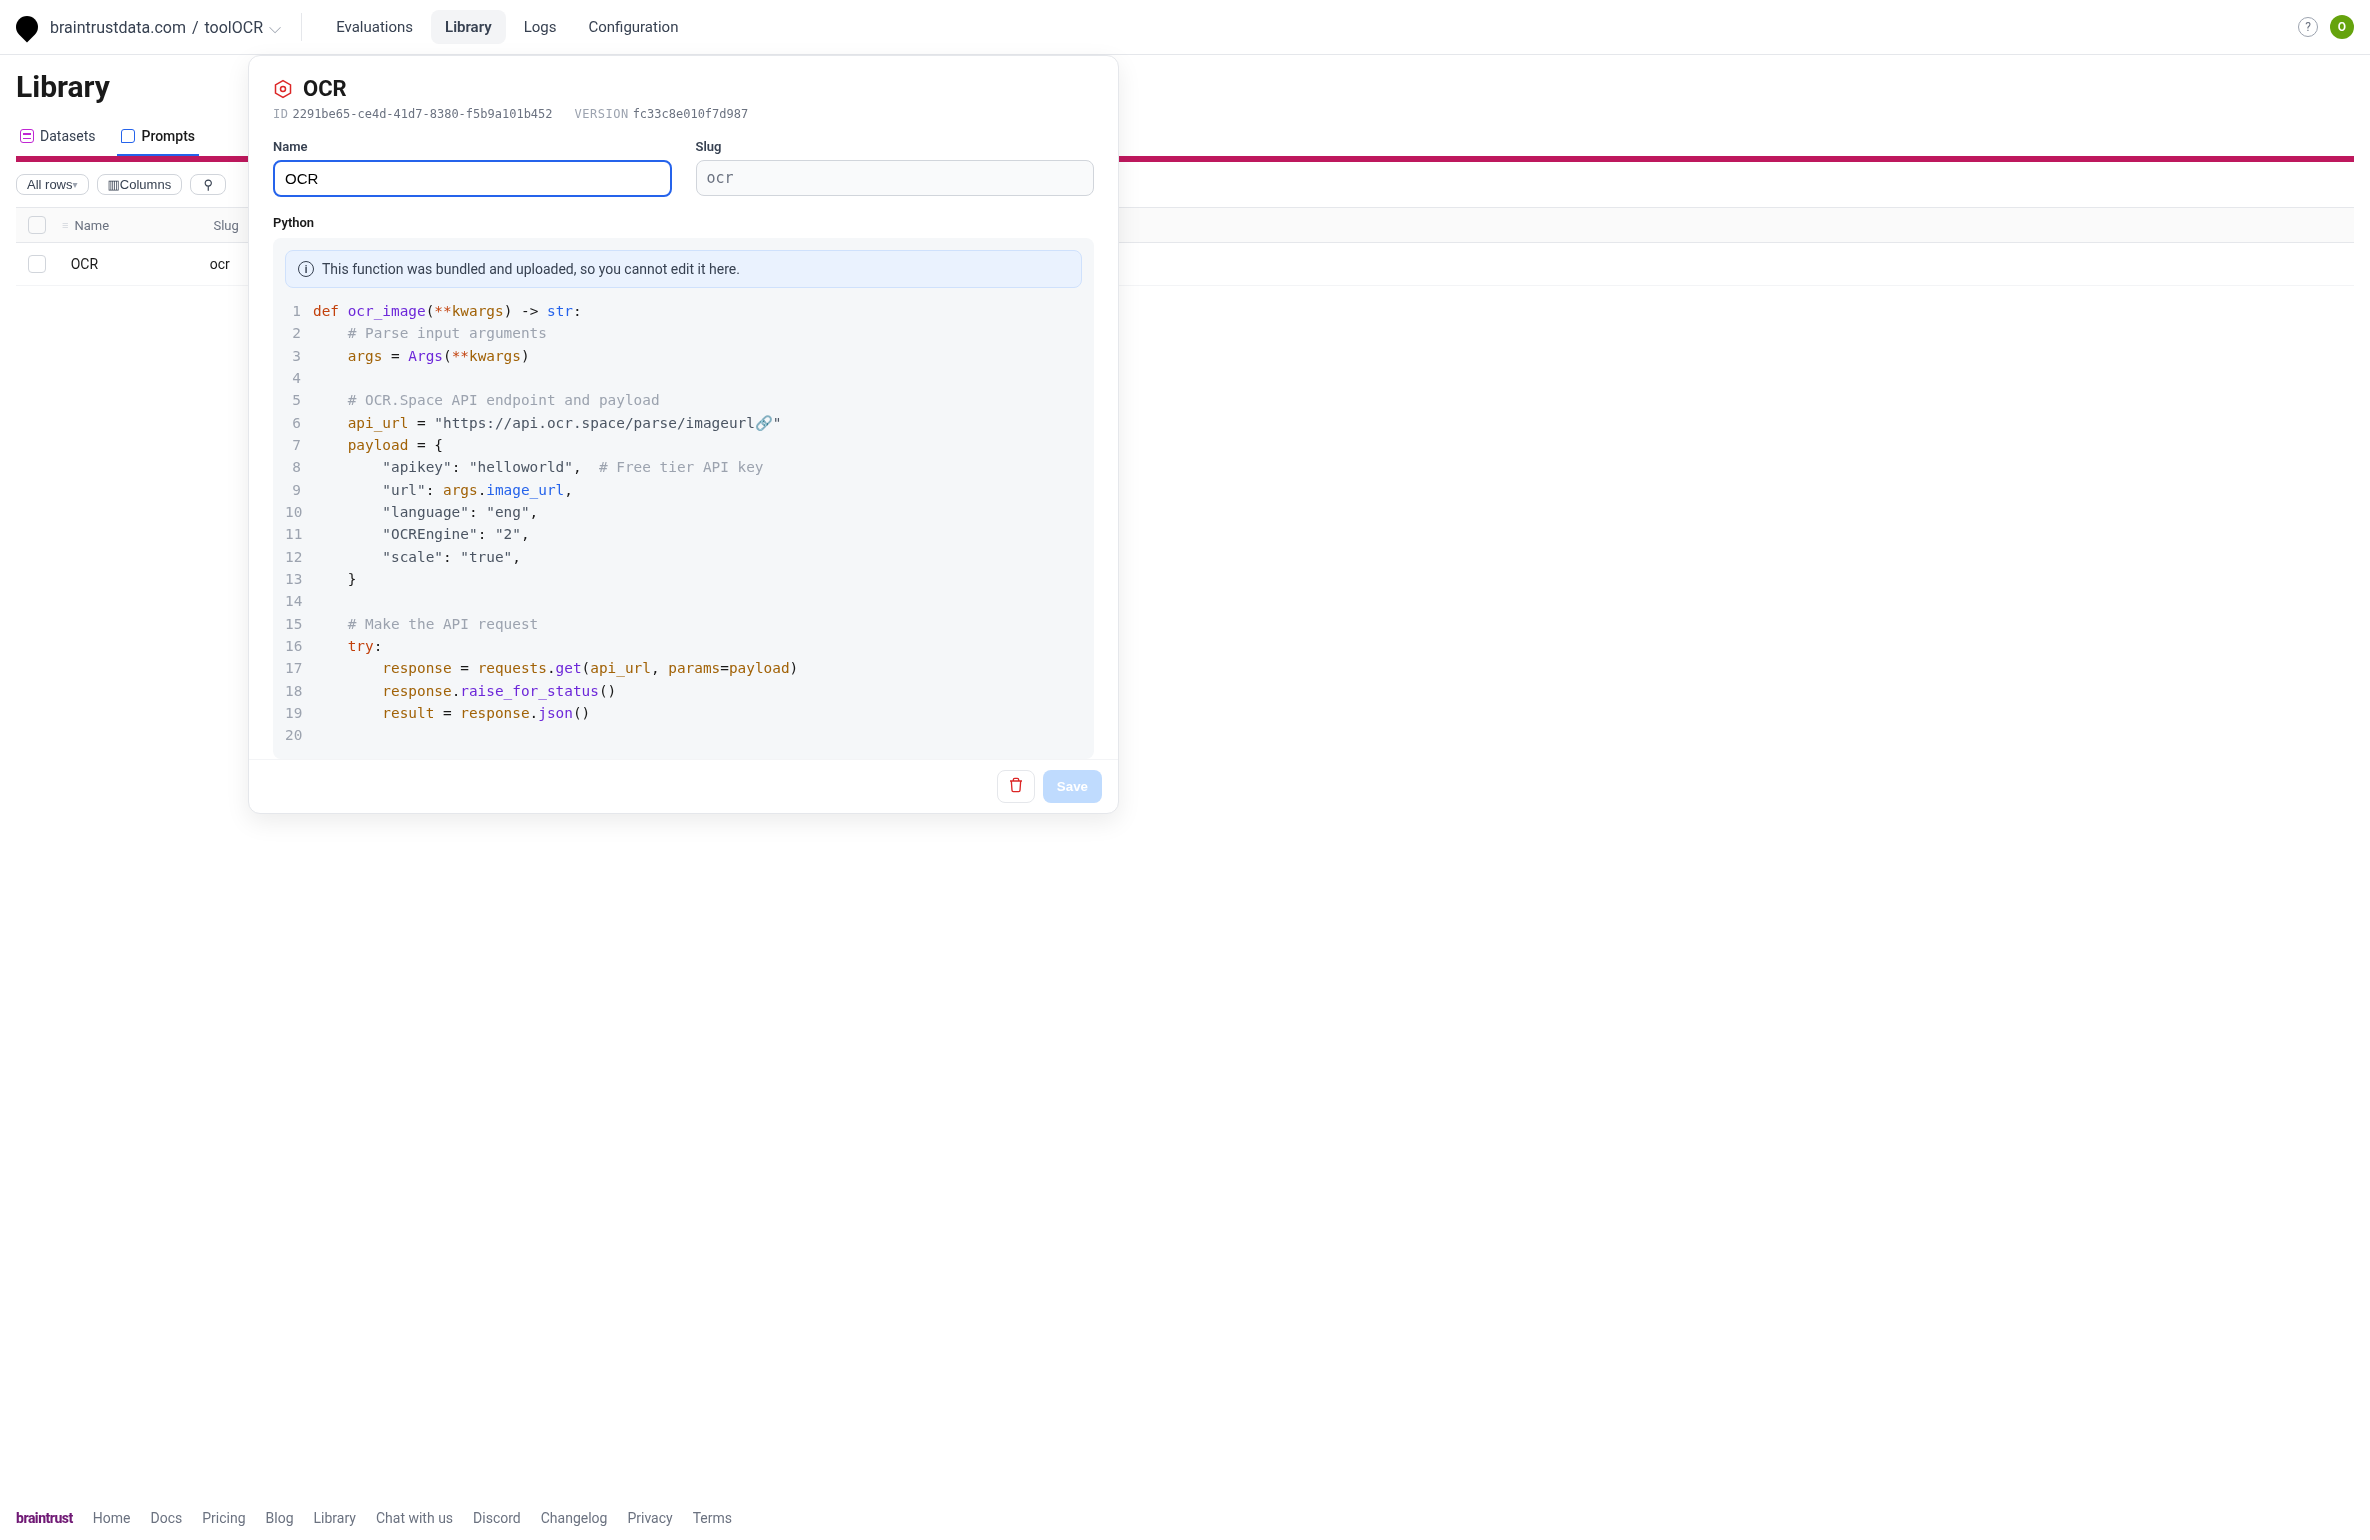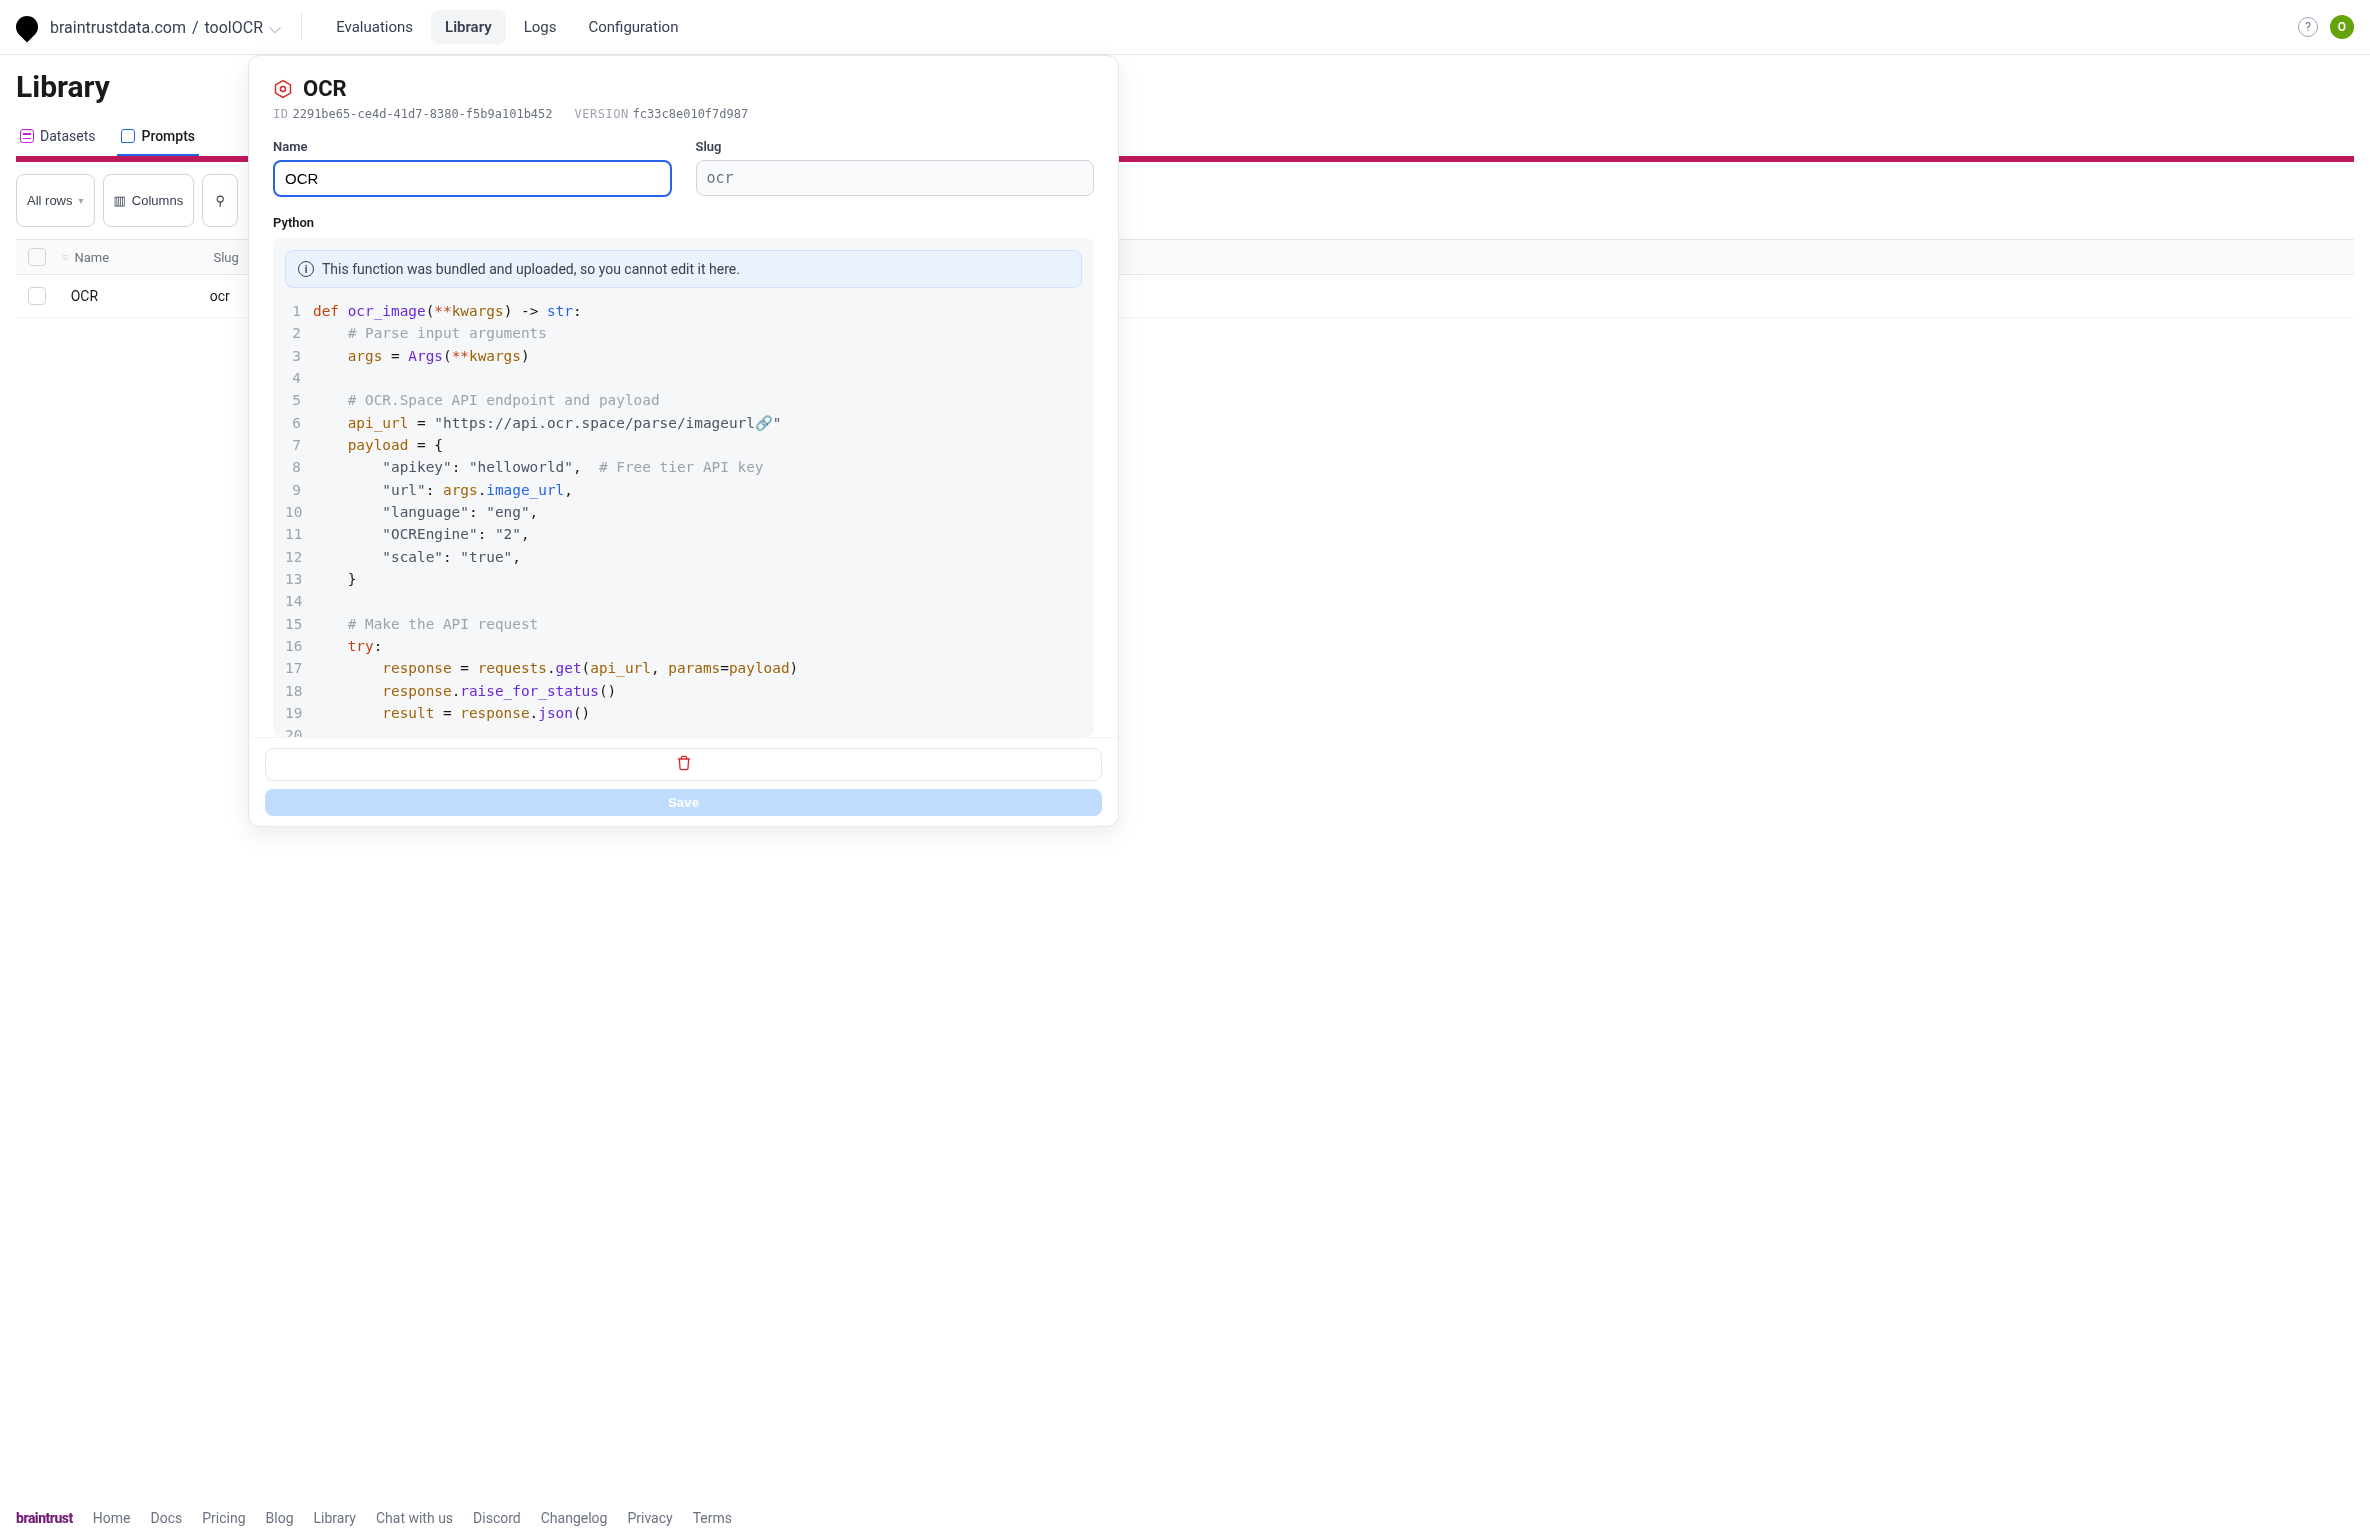--- a/index.html
+++ b/index.html
@@ -18,21 +18,21 @@
 .page { padding: 14px 16px 0; }
 .page h1 { font-size: 30px; font-weight: 700; margin-bottom: 14px; }
 .subnav { display: flex; gap: 18px; border-bottom: 6px solid #be185d; }
 .subnav a { display: flex; align-items: center; gap: 6px; padding: 10px 4px; cursor: pointer; color: #374151; border-bottom: 2px solid transparent; }
 .subnav a.active { border-bottom-color: #2563eb; color: #1a1a1a; font-weight: 500; }
 .ds-icon { width: 14px; height: 14px; border: 1.5px solid #c026d3; border-radius: 3px; position: relative; }
 .ds-icon::before, .ds-icon::after { content: ""; position: absolute; left: 2px; right: 2px; height: 1.5px; background: #c026d3; }
 .ds-icon::before { top: 3px; } .ds-icon::after { bottom: 3px; }
 .pr-icon { width: 14px; height: 14px; border: 1.5px solid #2563eb; border-radius: 3px 3px 3px 0; }
 .toolbar { display: flex; gap: 8px; padding: 12px 0; }
-.btn { border: 1px solid #d1d5db; border-radius: 8px; padding: 18px 10px; background: #fff; cursor: pointer; display: flex; align-items: center; gap: 6px; font-size: 13px; color: #374151; }
+.btn { border: 1px solid #d1d5db; border-radius: 8px; padding: 2px 10px; background: #fff; cursor: pointer; display: flex; align-items: center; font-size: 13px; color: #374151; }
 .btn .caret { font-size: 10px; color: #9ca3af; }
 .icon-btn { width: 36px; justify-content: center; }
 .table-head { display: flex; align-items: center; padding: 8px 12px; border-top: 1px solid #e5e7eb; border-bottom: 1px solid #e5e7eb; background: #fafafa; color: #6b7280; font-size: 13px; }
 .table-row { display: flex; align-items: center; padding: 12px; border-bottom: 1px solid #f3f4f6; }
 .checkbox { width: 18px; height: 18px; border: 1.5px solid #d1d5db; border-radius: 4px; margin-right: 16px; cursor: pointer; }
 .col-name { width: 139px; } .col-slug { width: 99px; } .col-data { flex: 1; text-align: left; color: #0c4a6e; }
 .drag-icon { color: #d1d5db; margin-right: 6px; font-size: 11px; }
 
 .panel { position: absolute; top: 55px; left: 248px; width: 871px; background: #fff; border: 1px solid #e5e7eb; border-radius: 12px; box-shadow: 0 8px 24px rgba(0,0,0,0.08); display: flex; flex-direction: column; max-height: 772px; }
 .panel-body { padding: 20px 24px 0; overflow: hidden; flex: 1; display: flex; flex-direction: column; }
@@ -50,21 +50,21 @@
 .form-col input.readonly { background: #f9fafb; color: #6b7280; font-family: ui-monospace, Menlo, monospace; }
 .section-label { font-size: 13px; font-weight: 600; margin-bottom: 8px; }
 .code-wrap { background: #f5f7f9; border-radius: 8px; overflow: hidden; flex: 1; display: flex; flex-direction: column; }
 .info-banner { background: #eaf2fe; border: 1px solid #cfe1fc; border-radius: 8px; margin: 12px; padding: 10px 12px; display: flex; align-items: center; gap: 8px; color: #374151; font-size: 14px; }
 .info-banner .info-icon { width: 16px; height: 16px; border: 1.5px solid #374151; border-radius: 50%; display: flex; align-items: center; justify-content: center; font-size: 10px; font-weight: 700; }
 .code-block { font-family: ui-monospace, Menlo, monospace; font-size: 14.4px; line-height: 1.55; padding: 0 12px 12px; overflow: auto; flex: 1; }
 .code-line { display: flex; }
 .gut { width: 28px; text-align: right; color: #9ca3af; padding-right: 12px; user-select: none; }
 .code-text { white-space: pre; }
 .tok-kw { color: #c2410c; } .tok-fn { color: #6d28d9; } .tok-op { color: #c2410c; } .tok-type { color: #2563eb; } .tok-cm { color: #9ca3af; } .tok-str { color: #4b5563; } .tok-var { color: #a16207; } .tok-attr { color: #2563eb; } .tok-link { color: #6b7280; }
-.panel-footer { border-top: 1px solid #f3f4f6; padding: 10px 16px; display: flex; justify-content: flex-end; gap: 8px; flex-direction: column; }
+.panel-footer { border-top: 1px solid #f3f4f6; padding: 10px 16px; display: flex; justify-content: flex-end; gap: 8px; }
 .del-btn { border: 1px solid #e5e7eb; border-radius: 8px; padding: 6px 10px; background: #fff; cursor: pointer; }
 .del-btn svg { width: 16px; height: 16px; stroke: #dc2626; }
 .save-btn { background: #bfdbfe; color: #fff; border: none; border-radius: 8px; padding: 6px 14px; font-weight: 600; cursor: not-allowed; }
 .footer { position: fixed; bottom: 0; left: 0; right: 0; padding: 14px 16px; display: flex; align-items: center; gap: 20px; background: #fff; }
 .footer .brand { font-size: 14px; font-weight: 800; color: #701a75; letter-spacing: -0.5px; }
 .footer a { color: #6b7280; font-size: 14px; cursor: pointer; }
 </style>
 </head>
 <body>
 

